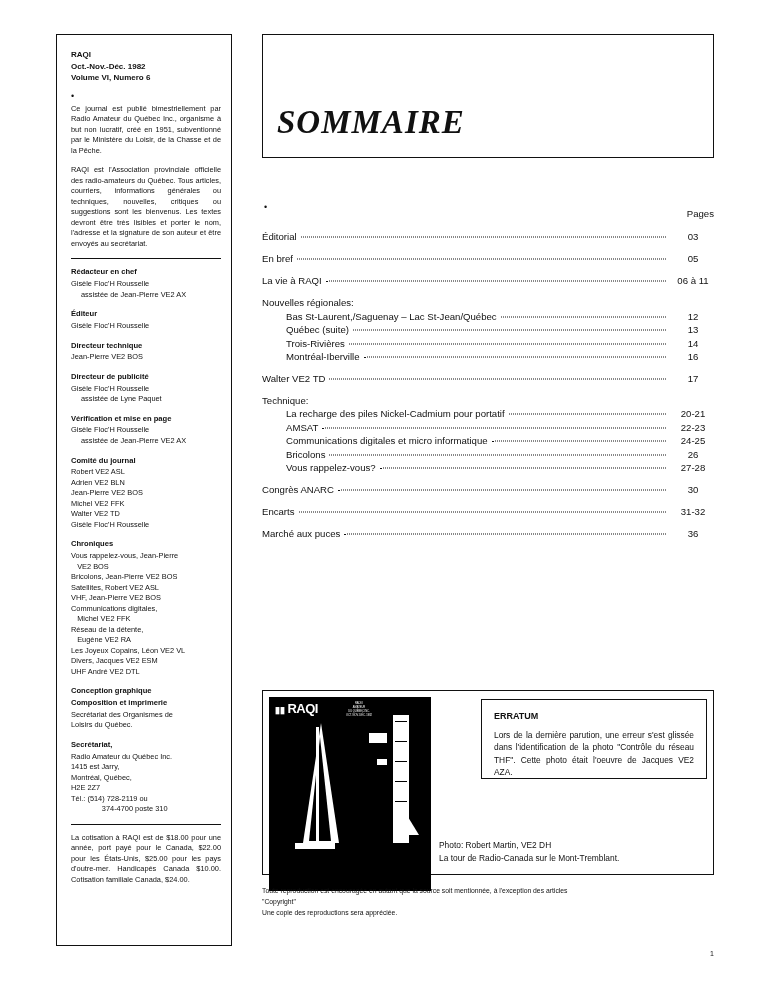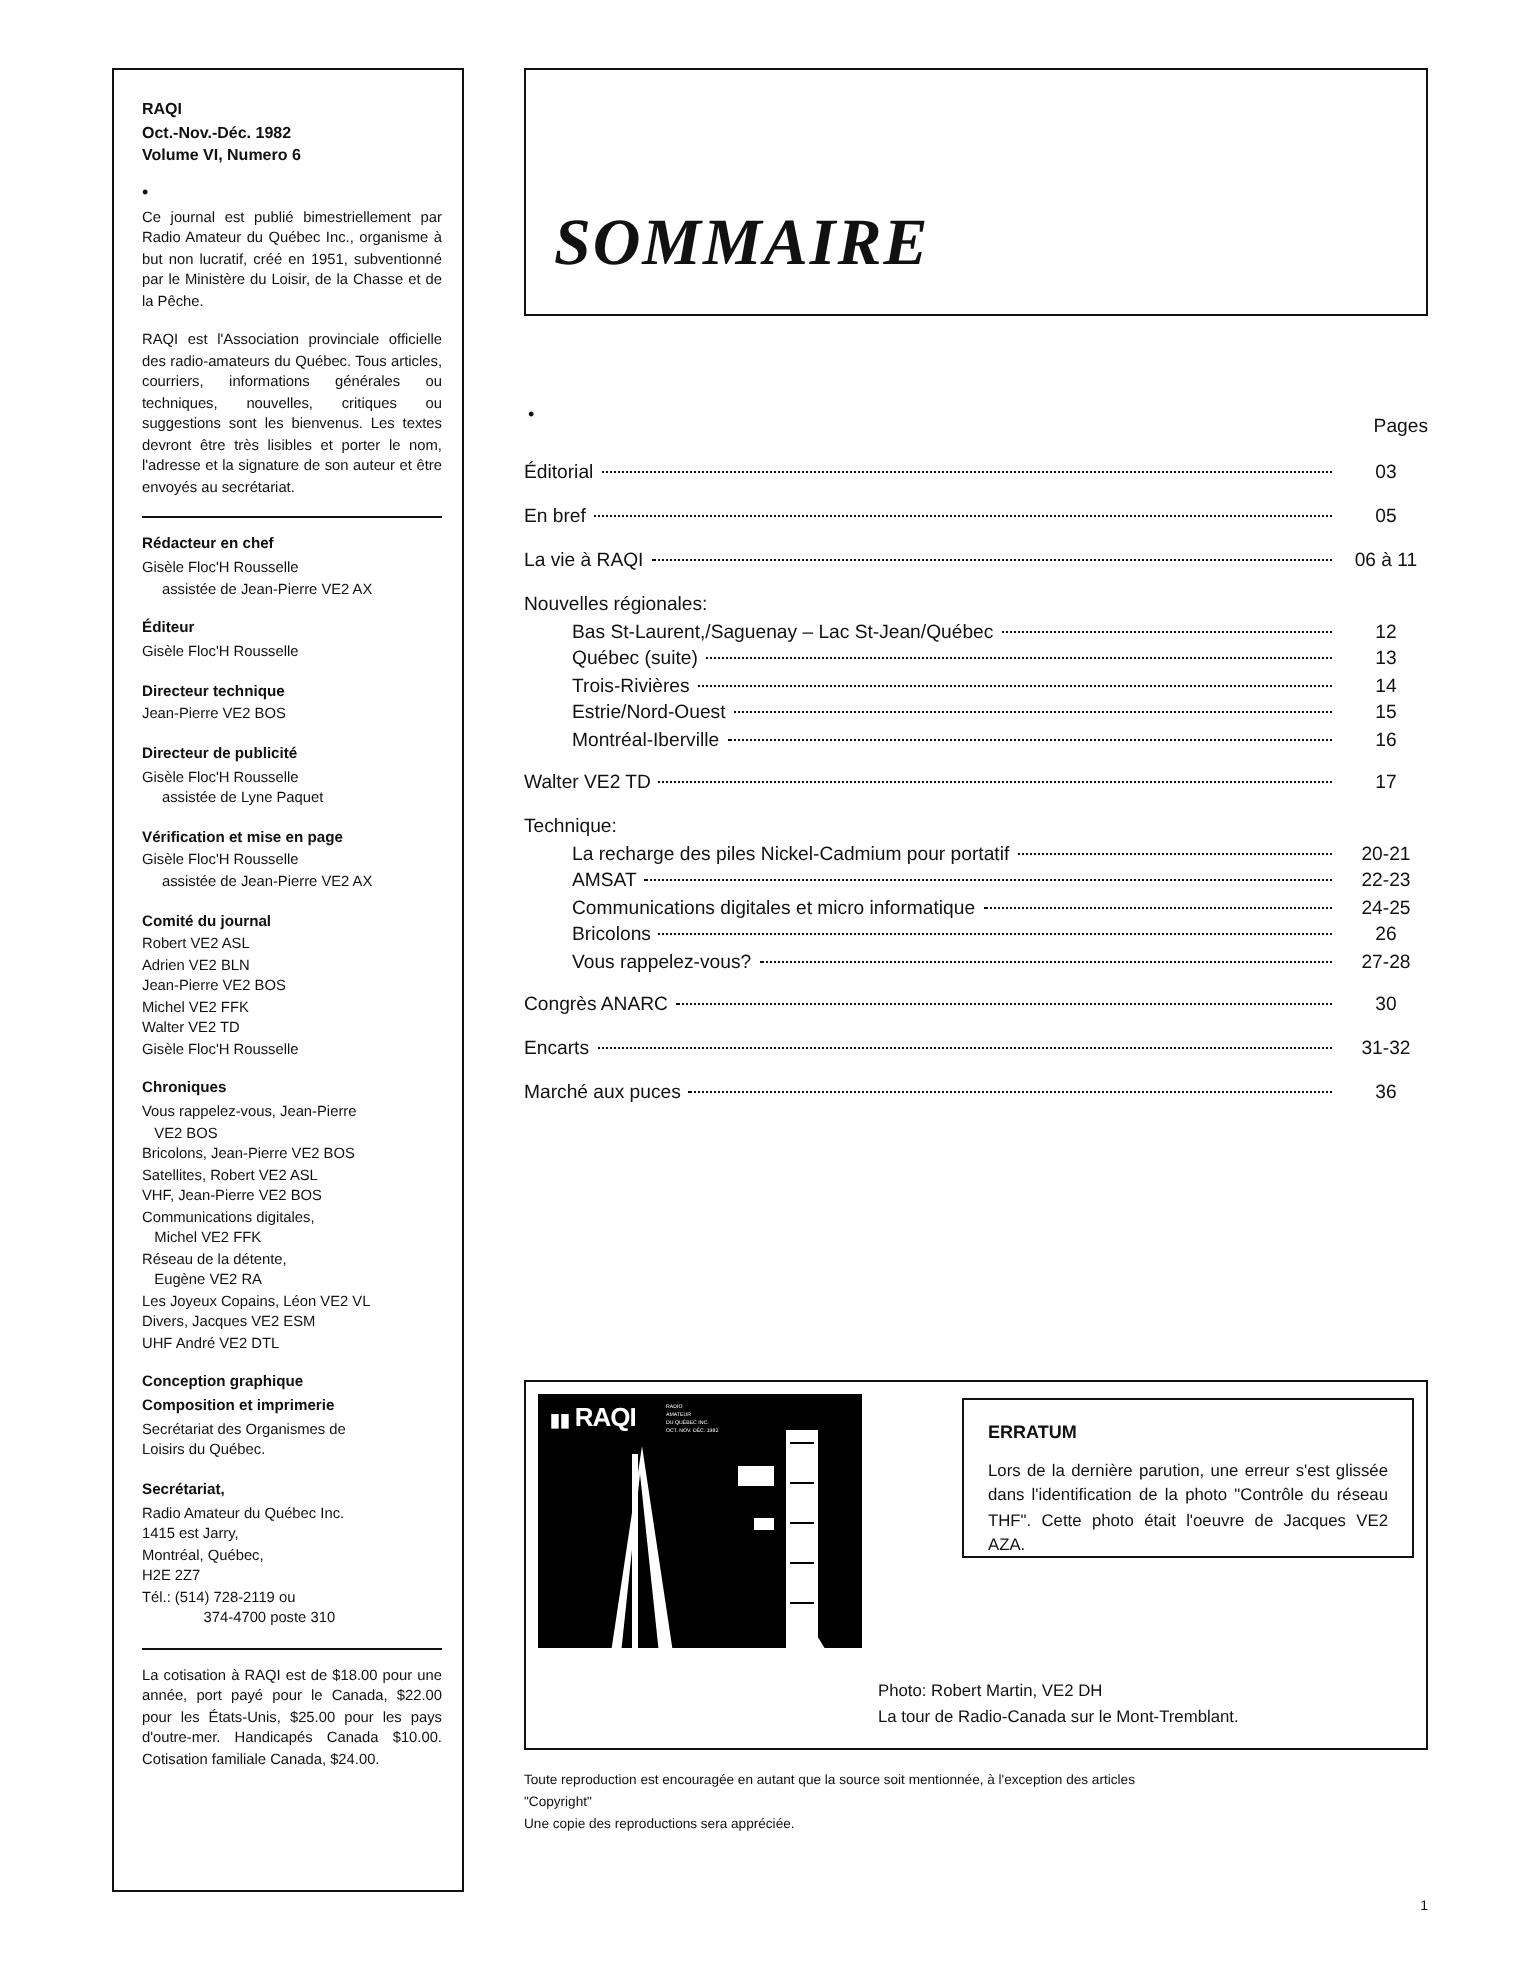--- a/index.html
+++ b/index.html
@@ -152,23 +152,24 @@
     height: 185px;
     border: 1px solid #111;
     box-sizing: border-box;
     background: #fff;
   }
   .photo-art {
     position: absolute;
     left: 6px;
     top: 6px;
     width: 162px;
-    height: 127px;
+    height: 194px;
     background: #000;
     overflow: hidden;
+    text-align: center;
   }
   .photo-art .logo {
     position: absolute;
     left: 6px;
     top: 4px;
     color: #fff;
     font-family: "Liberation Sans", sans-serif;
     font-weight: bold;
     font-size: 13px;
     letter-spacing: -0.5px;
@@ -425,25 +426,20 @@
       <span class="leader"></span>
       <span class="pg">13</span>
     </div>
 
     <div class="row sub">
       <span class="lbl">Trois-Rivières</span>
       <span class="leader"></span>
       <span class="pg">14</span>
     </div>
 
-    <div class="row sub">
-      <span class="lbl">Estrie/Nord-Ouest</span>
-      <span class="leader"></span>
-      <span class="pg">15</span>
-    </div>
 
     <div class="row sub">
       <span class="lbl">Montréal-Iberville</span>
       <span class="leader"></span>
       <span class="pg">16</span>
     </div>
 
     <div class="gap"></div>
 
     <div class="row">

